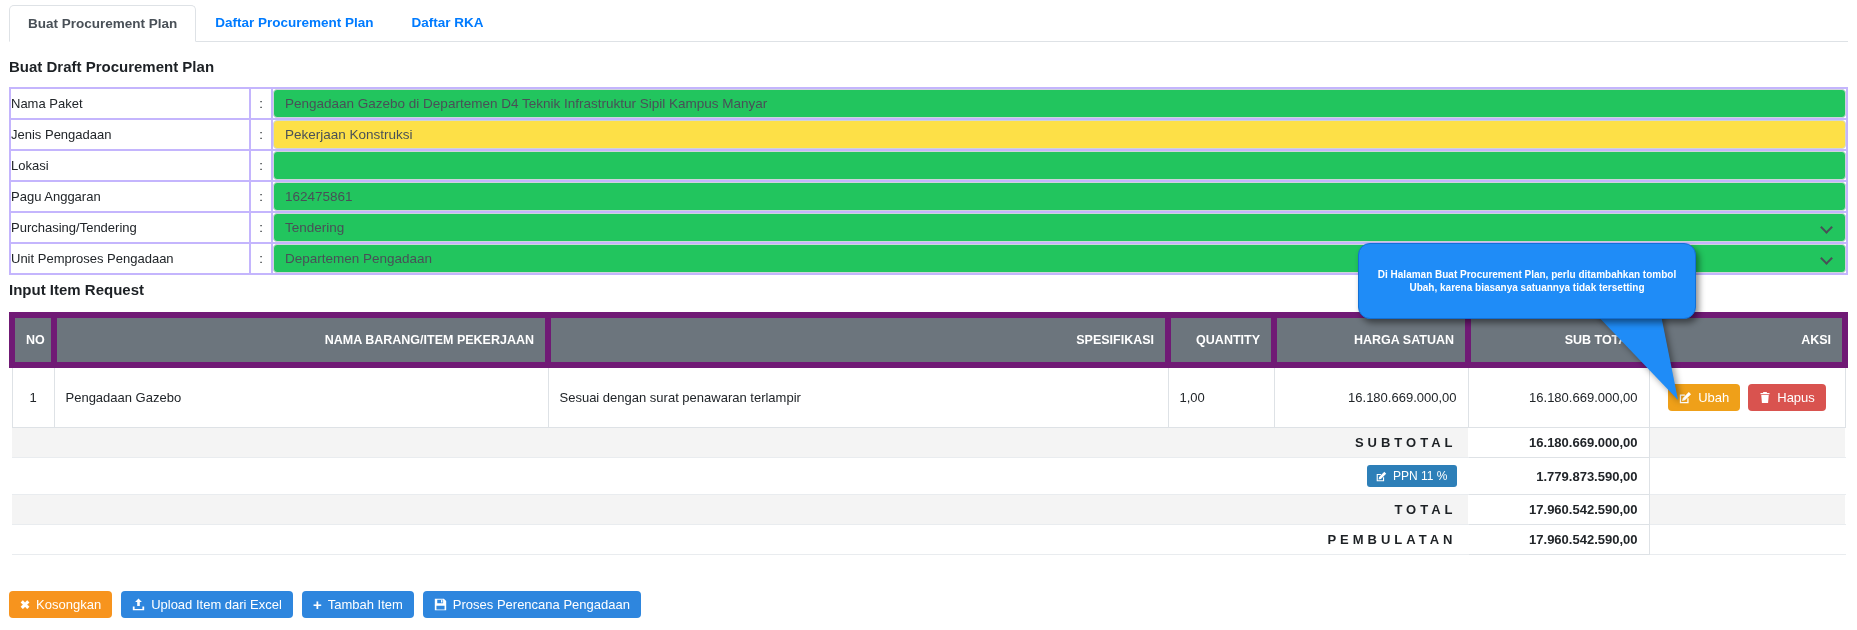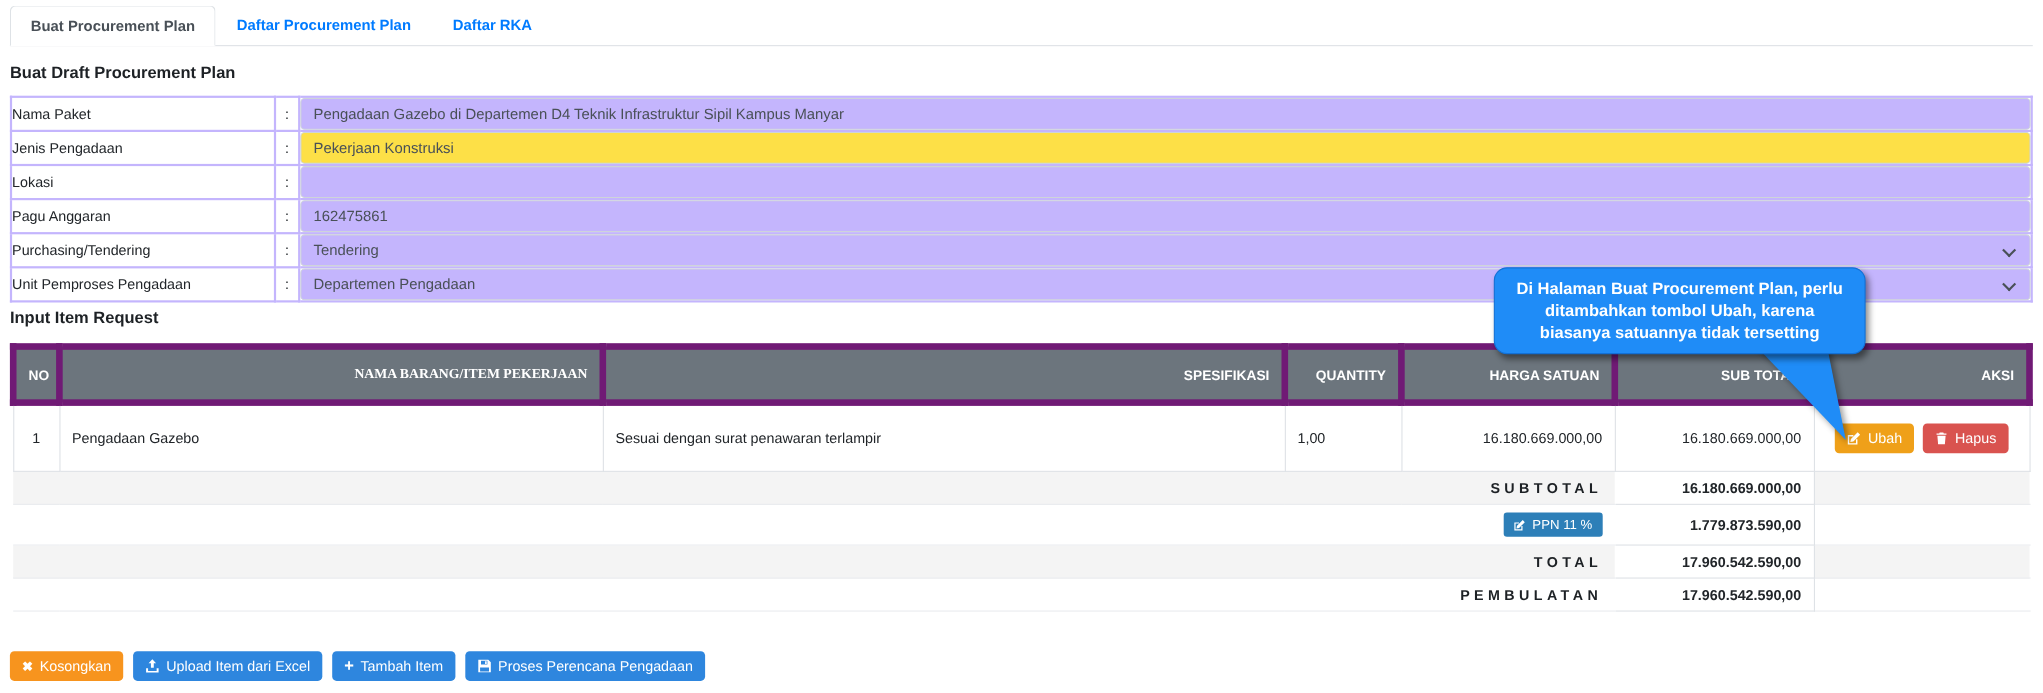--- a/index.html
+++ b/index.html
@@ -14,29 +14,29 @@
 
   
   .sec-title { font-size:15px; font-weight:bold; margin:16px 0 12px 0; color:#1d2125; }
 
   
   table.form-table { width:100%; border-collapse:collapse; table-layout:fixed; }
   table.form-table td { border:2px solid #c4b5fd; padding:0; vertical-align:middle; }
   td.f-label { width:240px; padding:8px 11px; font-size:13px; color:#212529; }
   td.f-colon { width:22px; text-align:center; font-size:13px; color:#212529; }
   td.f-input { padding:2px 5px; }
-  .ctl { width:100%; height:29px; border:1px solid #ced4da; border-radius:4px; padding:4px 11px; font-size:13.5px; color:#495057; font-family:"Liberation Sans",sans-serif; background:#c4b5fd; }
+  .ctl { width:100%; height:29px; border:1px solid #ced4da; border-radius:4px; padding:4px 11px; font-size:13.5px; color:#495057; font-family:"Liberation Sans",sans-serif; background:#22c55e; }
   .ctl[readonly] { background:#fde047; }
   .sel { position:relative; display:flex; align-items:center; cursor:pointer; }
   .sel .chev { position:absolute; right:14px; top:9px; width:9px; height:9px; border-right:2px solid #495057; border-bottom:2px solid #495057; transform:rotate(45deg); }
 
   
   table.items { width:100%; border-collapse:collapse; table-layout:fixed; margin-top:14px; }
   table.items thead th { background:#6c757d; color:#fff; font-size:12.5px; font-weight:bold; text-align:right; padding:15px 11px; border:6px solid #701a75; white-space:nowrap; }
-  th.c-no { width:42px; } th.c-nama { width:494px;font-family:Liberation Serif, serif; } th.c-spec { width:620px; }
+  th.c-no { width:42px; } th.c-nama { width:494px; } th.c-spec { width:620px; }
   th.c-qty { width:106px; } th.c-harga { width:194px; text-align:center; } th.c-sub { width:181px; }
   th.c-aksi { text-align:center; }
   tr.item-row td { border:1px solid #dee2e6; font-size:13px; color:#212529; padding:16px 11px; background:#fff; }
   td.t-right { text-align:right; }
   td.t-center { text-align:center; }
   tr.total-row td { font-size:13px; padding:7px 11px; }
   tr.total-row .tl { text-align:right; font-weight:bold; letter-spacing:4px; color:#1d2125; border:1px solid transparent; border-bottom:1px solid #e9ecef; }
   tr.total-row .tv { text-align:right; font-weight:bold; background:#fff; border:1px solid #dee2e6; letter-spacing:0; }
   tr.total-row .ta { border:1px solid transparent; border-left:1px solid #dee2e6; border-bottom:1px solid #e9ecef; }
   tr.total-row.striped .tl, tr.total-row.striped .ta { background:#f4f4f4; }
@@ -48,21 +48,21 @@
   .btn-hapus { background:#d9534f; }
   .btn-ppn { background:#2d7fb8; font-size:12px; padding:4px 9px; border-radius:3px; }
   .btn-orange { background:#f7941e; }
   .btn-blue { background:#2e86de; }
   .footer-bar { margin-top:36px; display:flex; gap:9px; align-items:center; }
   .aksi-wrap { display:flex; gap:8px; justify-content:center; }
   .xglyph { font-size:12px; font-weight:bold; line-height:1; }
   .plusglyph { font-size:15px; font-weight:bold; line-height:0.8; }
 
   
-  .callout { position:absolute; left:1358px; top:243px; width:338px; min-height:76px; background:#1f8cf7; border:1px solid #1270d6; border-radius:12px; z-index:6; display:flex; align-items:center; justify-content:center; text-align:center; padding:9px 12px; color:#fff; font-size:15px; font-weight:bold; line-height:1.32; box-shadow:3px 4px 6px rgba(0,0,0,0.45); }
+  .callout { position:absolute; left:1358px; top:243px; width:338px; min-height:76px; background:#1f8cf7; border:1px solid #1270d6; border-radius:12px; z-index:6; display:flex; align-items:center; justify-content:center; text-align:center; padding:9px 12px; color:#fff; font-size:10px; font-weight:bold; line-height:1.32; box-shadow:3px 4px 6px rgba(0,0,0,0.45); }
   .callout-tail { position:absolute; left:1570px; top:300px; z-index:5; filter:drop-shadow(3px 3px 3px rgba(0,0,0,0.4)); }
 </style>
 </head>
 <body>
 
 <div class="page">
 
   <div class="tabs">
     <div class="tab active">Buat Procurement Plan</div>
     <div class="tab">Daftar Procurement Plan</div>

